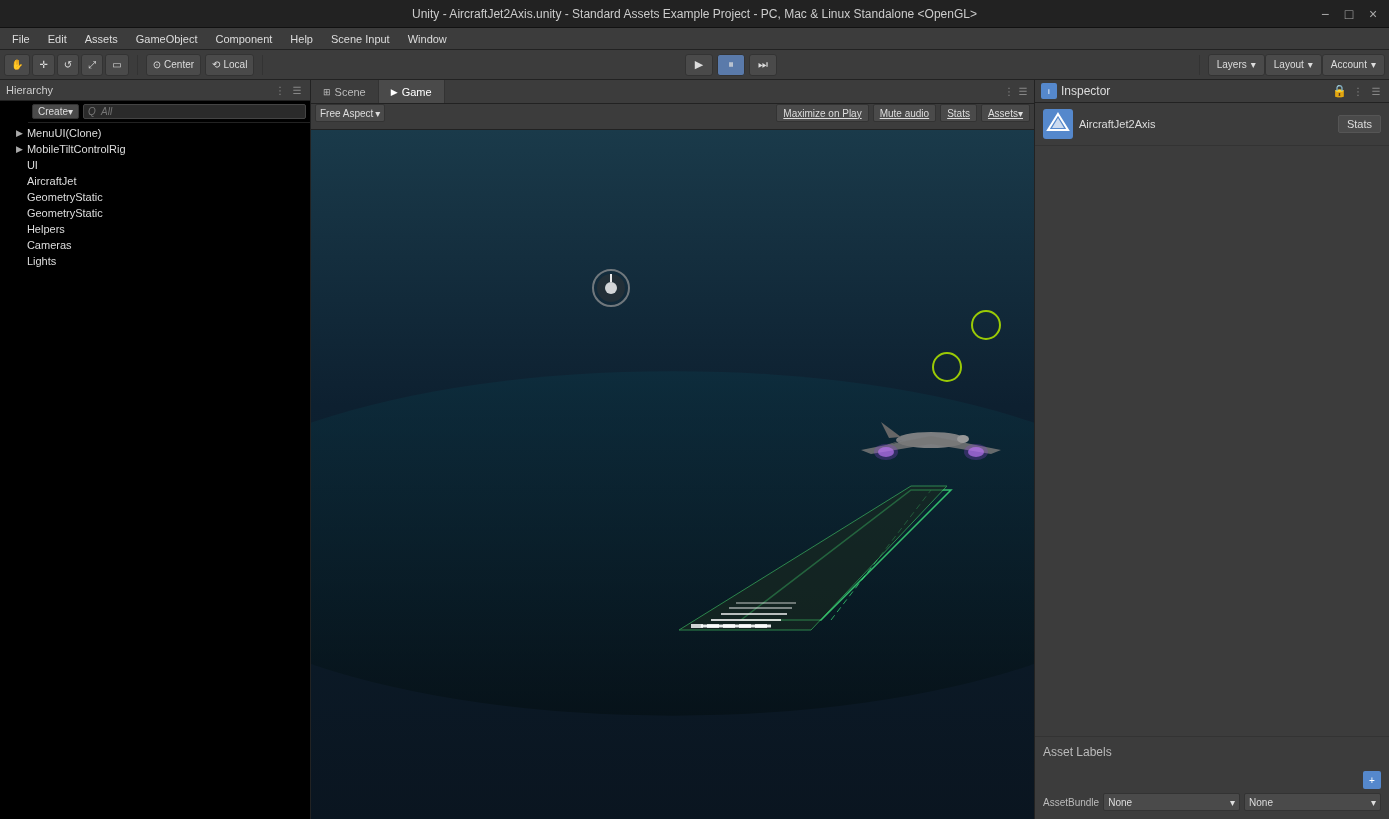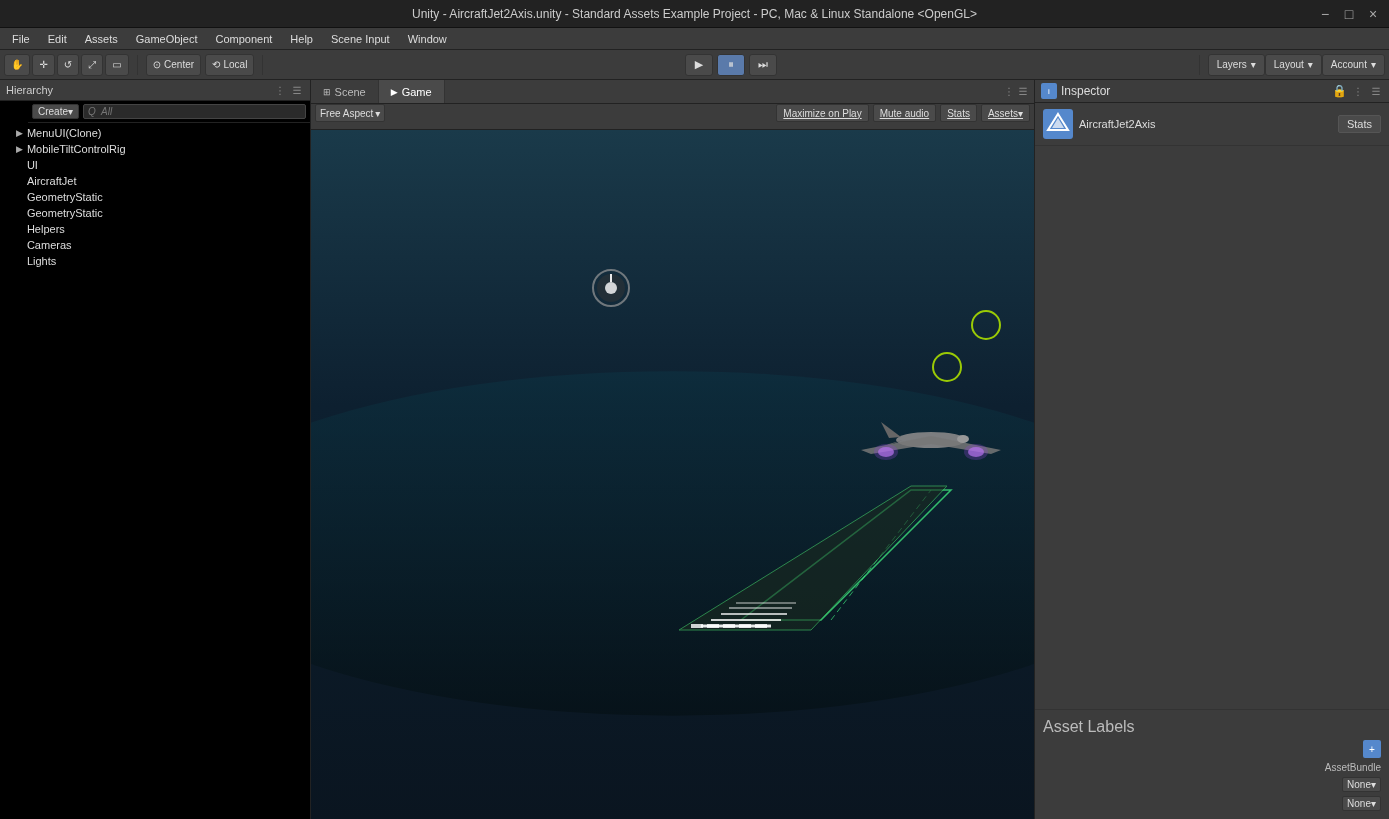--- a/index.html
+++ b/index.html
@@ -70,22 +70,22 @@
     #inspector { width: 355px; background: #3c3c3c; border-left: 1px solid #222; display: flex; flex-direction: column; flex-shrink: 0; }
     #inspector-header { padding: 3px 6px; border-bottom: 1px solid #222; display: flex; align-items: center; justify-content: space-between; }
     #inspector-title { display: flex; align-items: center; gap: 4px; font-size: 12px; color: #ddd; }
     .inspector-icon { width: 16px; height: 16px; background: #5588cc; border-radius: 2px; display: flex; align-items: center; justify-content: center; font-size: 8px; color: white; }
     #inspector-obj { padding: 6px 8px; display: flex; align-items: center; gap: 6px; border-bottom: 1px solid #333; }
     .obj-icon { width: 30px; height: 30px; background: #5588cc; border-radius: 3px; display: flex; align-items: center; justify-content: center; }
     .unity-logo-small { width: 24px; height: 24px; }
     .open-btn { margin-left: auto; background: #4a4a4a; border: 1px solid #555; border-radius: 2px; padding: 2px 8px; color: #ddd; font-size: 11px; cursor: pointer; }
     #inspector-body { flex: 1; }
     #asset-labels { margin-top: auto; padding: 8px; border-top: 1px solid #333; }
-    .asset-labels-title { font-size: 16px; color: #bbb; margin-bottom: 4px; }
-    .asset-bundle-row { display: flex; align-items: flex-end; gap: 4px; font-size: 10px; color: #bbb; flex-direction: column; }
+    .asset-labels-title { font-size: 12px; color: #bbb; margin-bottom: 12px; }
+    .asset-bundle-row { display: flex; align-items: center; gap: 4px; font-size: 10px; color: #bbb; }
     .asset-bundle-select { background: #4a4a4a; border: 1px solid #333; border-radius: 2px; padding: 1px 4px; color: #ddd; font-size: 10px; flex: 1; display: flex; align-items: center; justify-content: space-between; cursor: pointer; height: 18px; }
 
     
     ::-webkit-scrollbar { width: 8px; height: 8px; }
     ::-webkit-scrollbar-track { background: #2a2a2a; }
     ::-webkit-scrollbar-thumb { background: #555; border-radius: 4px; }
 
     
     .panel-dots { display: flex; gap: 3px; align-items: center; }
     .panel-dot { width: 14px; height: 14px; display: flex; align-items: center; justify-content: center; color: #888; font-size: 10px; cursor: pointer; }

